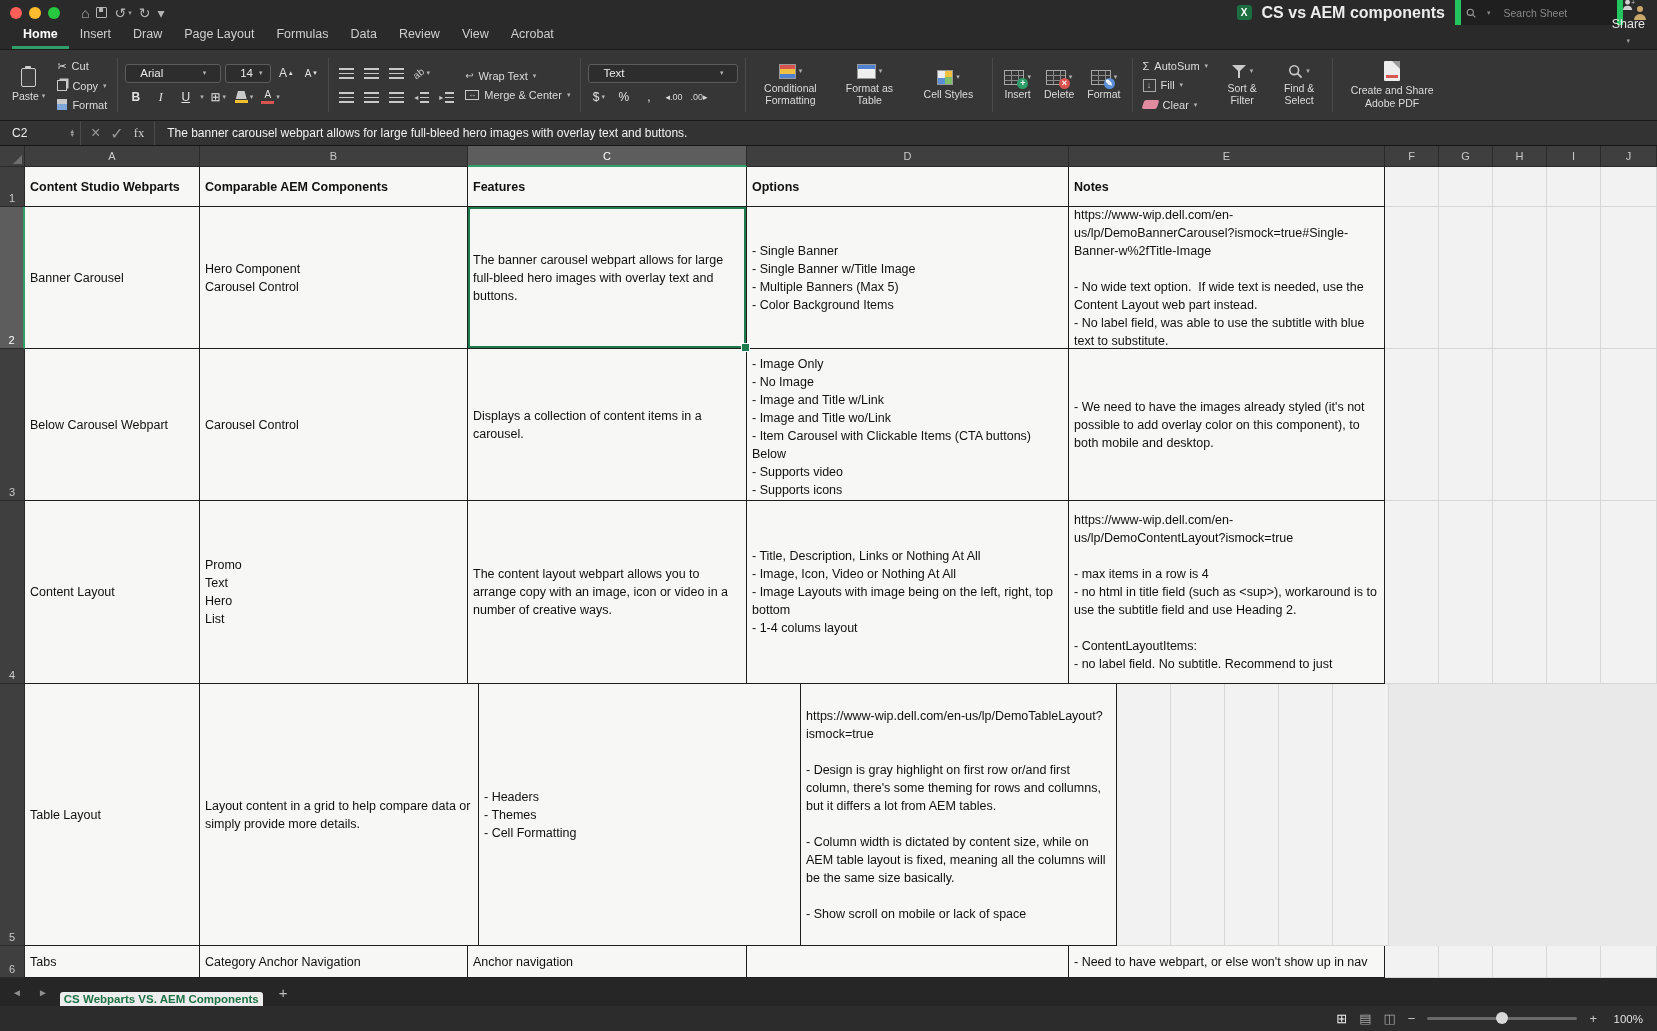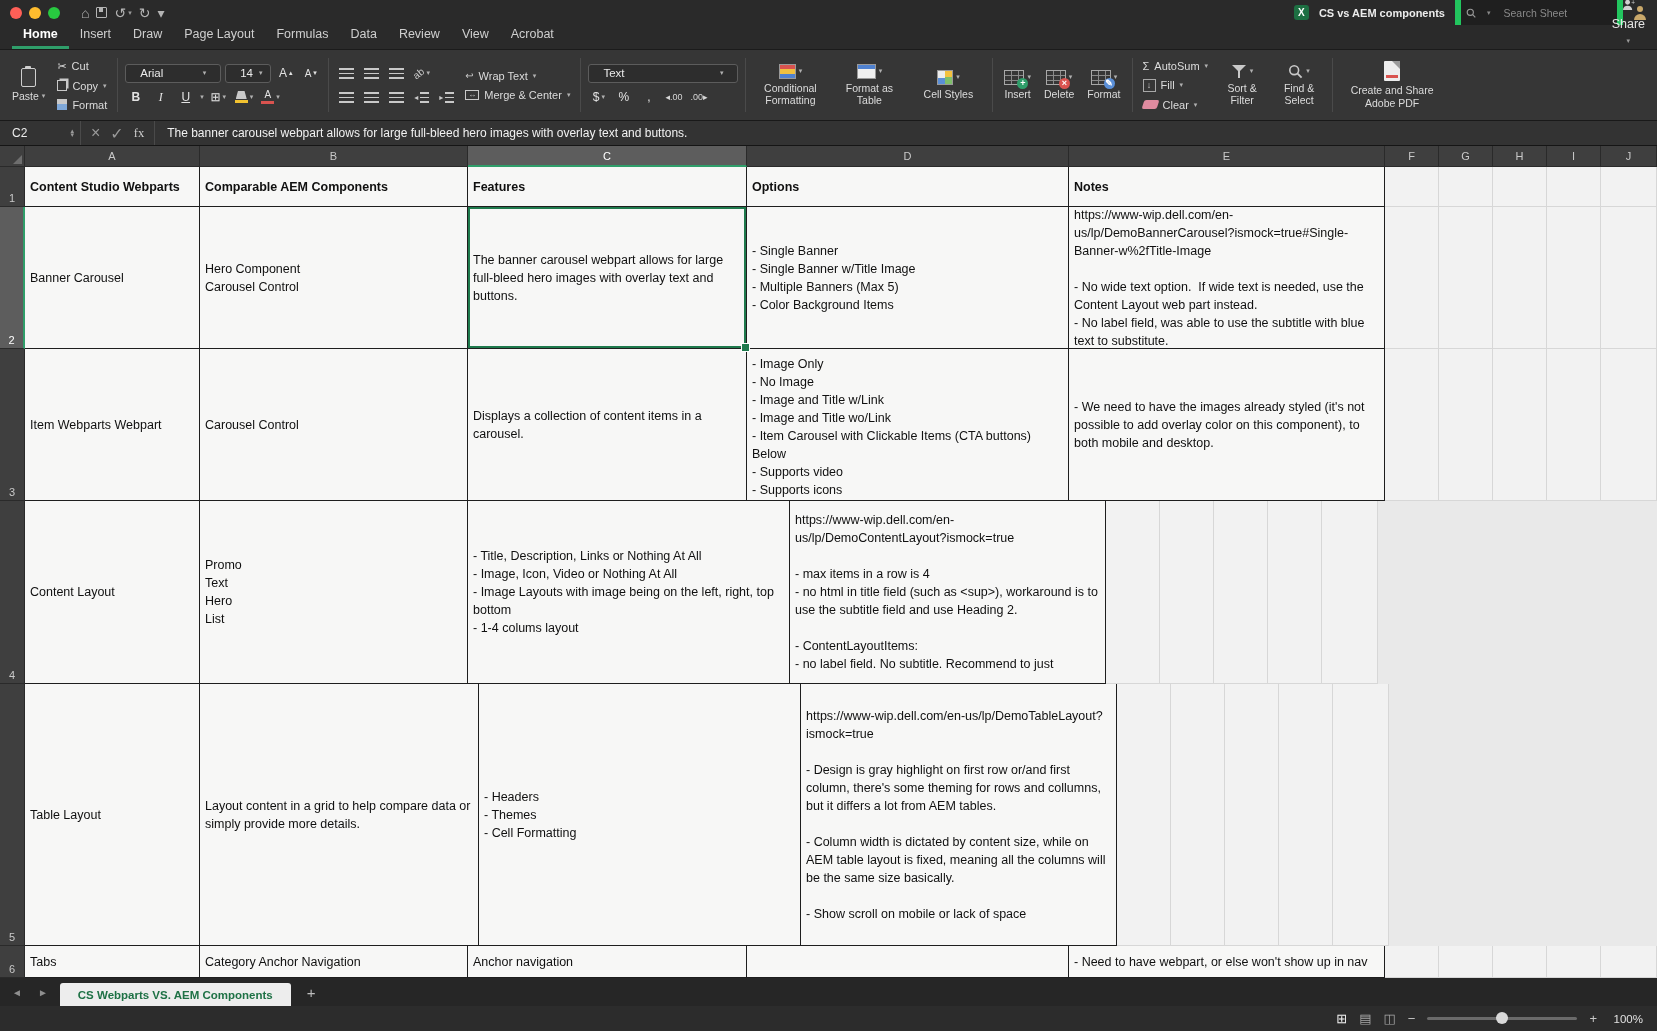--- a/index.html
+++ b/index.html
@@ -9,21 +9,21 @@
 
   
   .titlebar{height:25px;background:#2a2a2a;display:flex;align-items:center;padding:0 10px;gap:7px;flex:0 0 auto;}
   .tl{width:12px;height:12px;border-radius:50%;flex:0 0 auto;}
   .tl.c{background:#ff5f57}.tl.m{background:#febc2e}.tl.z{background:#28c840}
   .tbi{color:#b4b4b4;font-size:14px;line-height:1;display:flex;align-items:center;gap:2px;}
   .tbi .mini{font-size:7px;color:#9a9a9a;}
   .tb-right{margin-left:auto;display:flex;align-items:center;gap:10px;}
   .xlogo{width:15px;height:15px;background:#1d6f42;border-radius:3px;color:#fff;font-size:10px;font-weight:bold;
          display:flex;align-items:center;justify-content:center;}
-  .doc-title{color:#ececec;font-size:11px;font-weight:bold;}
+  .doc-title{color:#ececec;font-size:16px;font-weight:bold;}
   .searchbox{width:168px;height:17px;background:#1f1f1f;border:6px solid #22c55e;border-radius:4px;
              display:flex;align-items:center;padding:17px 5px;gap:11px;}
   .searchbox input{flex:1;background:transparent;border:none;outline:none;color:#d0d0d0;font-size:10.5px;width:100%;}
   .searchbox input::placeholder{color:#8a8a8a;}
   .floppy{width:11px;height:11px;border:1.5px solid #b4b4b4;border-radius:1px;position:relative;}
   .floppy:after{content:"";position:absolute;left:2px;top:0;width:4px;height:4px;background:#b4b4b4;}
   .person{width:14px;height:14px;position:relative;}
   .person:before{content:"";position:absolute;left:4px;top:0;width:6px;height:6px;border-radius:50%;background:#c9a86a;}
   .person:after{content:"";position:absolute;left:1px;bottom:0;width:12px;height:6px;border-radius:6px 6px 0 0;background:#c9a86a;}
 
@@ -109,22 +109,22 @@
   .cell.lite{background:#f2f2f2;border-right:1px solid #d7d7d7;border-bottom:1px solid #d7d7d7;}
   .cell.vtop{justify-content:flex-start;padding-top:6px;}
   .selcell{box-shadow:inset 0 0 0 2px #1f7a4d;overflow:visible;position:relative;z-index:2;}
   .selcell:after{content:"";position:absolute;right:-4px;bottom:-4px;width:7px;height:7px;background:#1f7a4d;border:1.5px solid #fff;}.wA{width:175px}.wB{width:268px}.wC{width:279px}.wD{width:322px}.wE{width:316px}
   .wF{width:54px}.wG{width:54px}.wH{width:54px}.wI{width:54px}.wJ{width:56px}
   .hr1{height:40px}.hr2{height:142px}.hr3{height:152px}.hr4{height:183px}.hr5{height:262px}.hr6{height:32px}
 
   
   .sheetbar{height:28px;background:#262626;display:flex;align-items:center;padding:0 8px;gap:8px;flex:0 0 auto;}
   .navarr{color:#8f8f8f;font-size:10px;padding:2px 4px;}
-  .stab{background:#ededed;color:#1e7145;font-weight:bold;font-size:11.5px;height:23px;display:flex;
-        align-items:center;padding:0 18px;border-radius:3px 3px 0 0;align-self:flex-end;}
+  .stab{background:#ededed;color:#1e7145;font-weight:bold;font-size:11.5px;height:14px;display:flex;
+        align-items:center;padding:0 4px;border-radius:3px 3px 0 0;align-self:flex-end;}
   .addtab{color:#bdbdbd;font-size:15px;padding:0 8px;}
 
   
   .statusbar{height:25px;background:#2c2c2c;display:flex;align-items:center;justify-content:flex-end;
              padding:0 14px;gap:12px;color:#c9c9c9;flex:1;}
   .vico{font-size:13px;color:#a8a8a8;line-height:1;}
   .vico.active{color:#f0f0f0;}
   .zoomtrack{width:150px;height:3px;background:#6a6a6a;border-radius:2px;position:relative;}
   .zoomthumb{position:absolute;left:50%;top:-5px;width:12px;height:12px;border-radius:50%;background:#d9d9d9;margin-left:-6px;}
   .zoomlbl{font-size:11.5px;color:#e0e0e0;width:34px;text-align:right;}
@@ -500,21 +500,21 @@
 - No label field, was able to use the subtitle with blue text to substitute.</div>
     <div class="cell lite wF"></div>
     <div class="cell lite wG"></div>
     <div class="cell lite wH"></div>
     <div class="cell lite wI"></div>
     <div class="cell lite wJ"></div>
   </div>
 
   <div class="grow hr3">
     <div class="rowh">3</div>
-    <div class="cell wA">Item Webparts Webpart</div>
+    <div class="cell wA">Below Carousel Webpart</div>
     <div class="cell wB">Carousel Control</div>
     <div class="cell wC">Displays a collection of content items in a carousel.</div>
     <div class="cell wD vtop">- Image Only
 - No Image
 - Image and Title w/Link
 - Image and Title wo/Link
 - Item Carousel with Clickable Items (CTA buttons) Below
 - Supports video
 - Supports icons
 - Text alignment is left, center and right. Always</div>
@@ -526,20 +526,21 @@
     <div class="cell lite wJ"></div>
   </div>
 
   <div class="grow hr4">
     <div class="rowh">4</div>
     <div class="cell wA">Content Layout</div>
     <div class="cell wB">Promo
 Text
 Hero
 List</div>
+    <div class="cell wC">The content layout webpart allows you to arrange copy with an image, icon or video in a number of creative ways.</div>
     <div class="cell wD">- Title, Description, Links or Nothing At All
 - Image, Icon, Video or Nothing At All
 - Image Layouts with image being on the left, right, top bottom
 - 1-4 colums layout</div>
     <div class="cell wE">https://www-wip.dell.com/en-us/lp/DemoContentLayout?ismock=true
 
 - max items in a row is 4
 - no html in title field (such as &lt;sup&gt;), workaround is to use the subtitle field and use Heading 2.
 
 - ContentLayoutItems:

